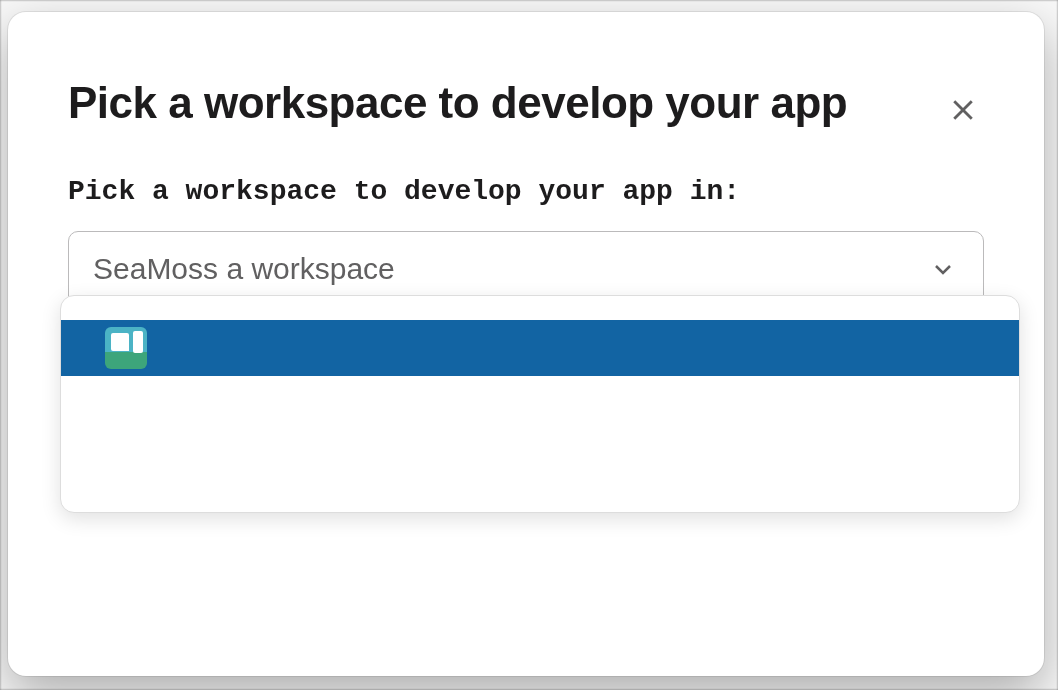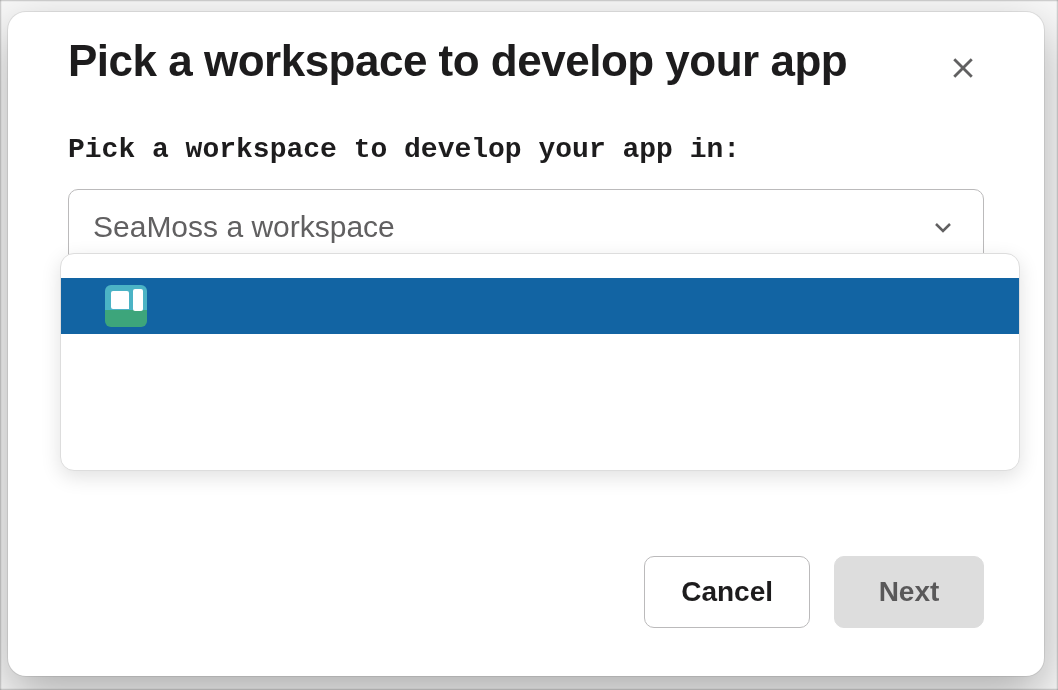--- a/index.html
+++ b/index.html
@@ -38,21 +38,21 @@
     border-radius: 18px;
     box-shadow: 0 0 0 1px rgba(0,0,0,0.08), 0 18px 48px rgba(0,0,0,0.3);
     display: flex;
     flex-direction: column;
     padding: 0;
   }
   .modal-header {
     display: flex;
     align-items: flex-start;
     justify-content: space-between;
-    padding: 25px 60px 0 60px;
+    padding: 67px 60px 0 60px;
   }
   .modal-title {
     font-size: 44px;
     font-weight: 900;
     color: #1d1c1d;
     letter-spacing: -0.5px;
     line-height: 1.1;
   }
   .close-btn {
     background: transparent;
@@ -220,17 +220,13 @@
       <div class="dropdown-panel">
         <div class="dropdown-inner">
           <div class="dropdown-option">
             <div class="workspace-icon"></div>
           </div>
         </div>
       </div>
     </div>
   </div>
 
-  <div class="modal-footer">
-    <button class="btn btn-cancel">Cancel</button>
-    <button class="btn btn-next">Next</button>
-  </div>
 </div>
 
 </body></html>

